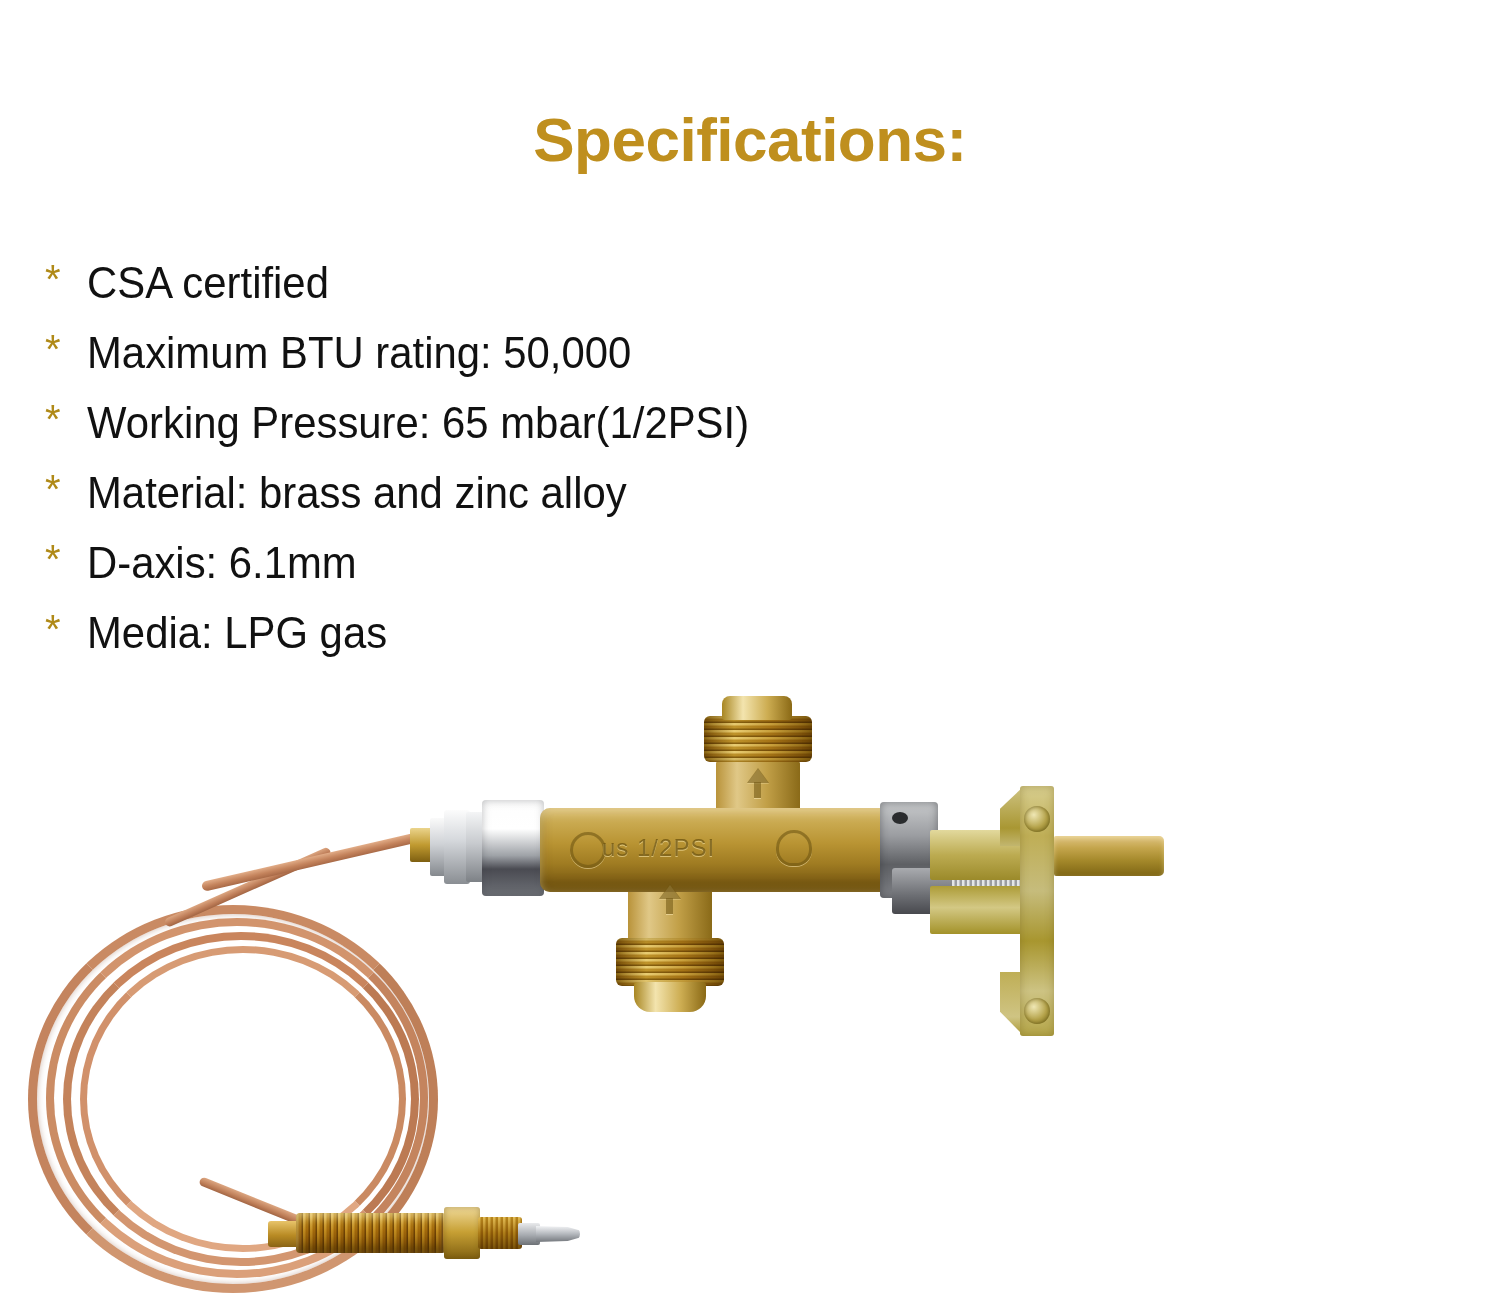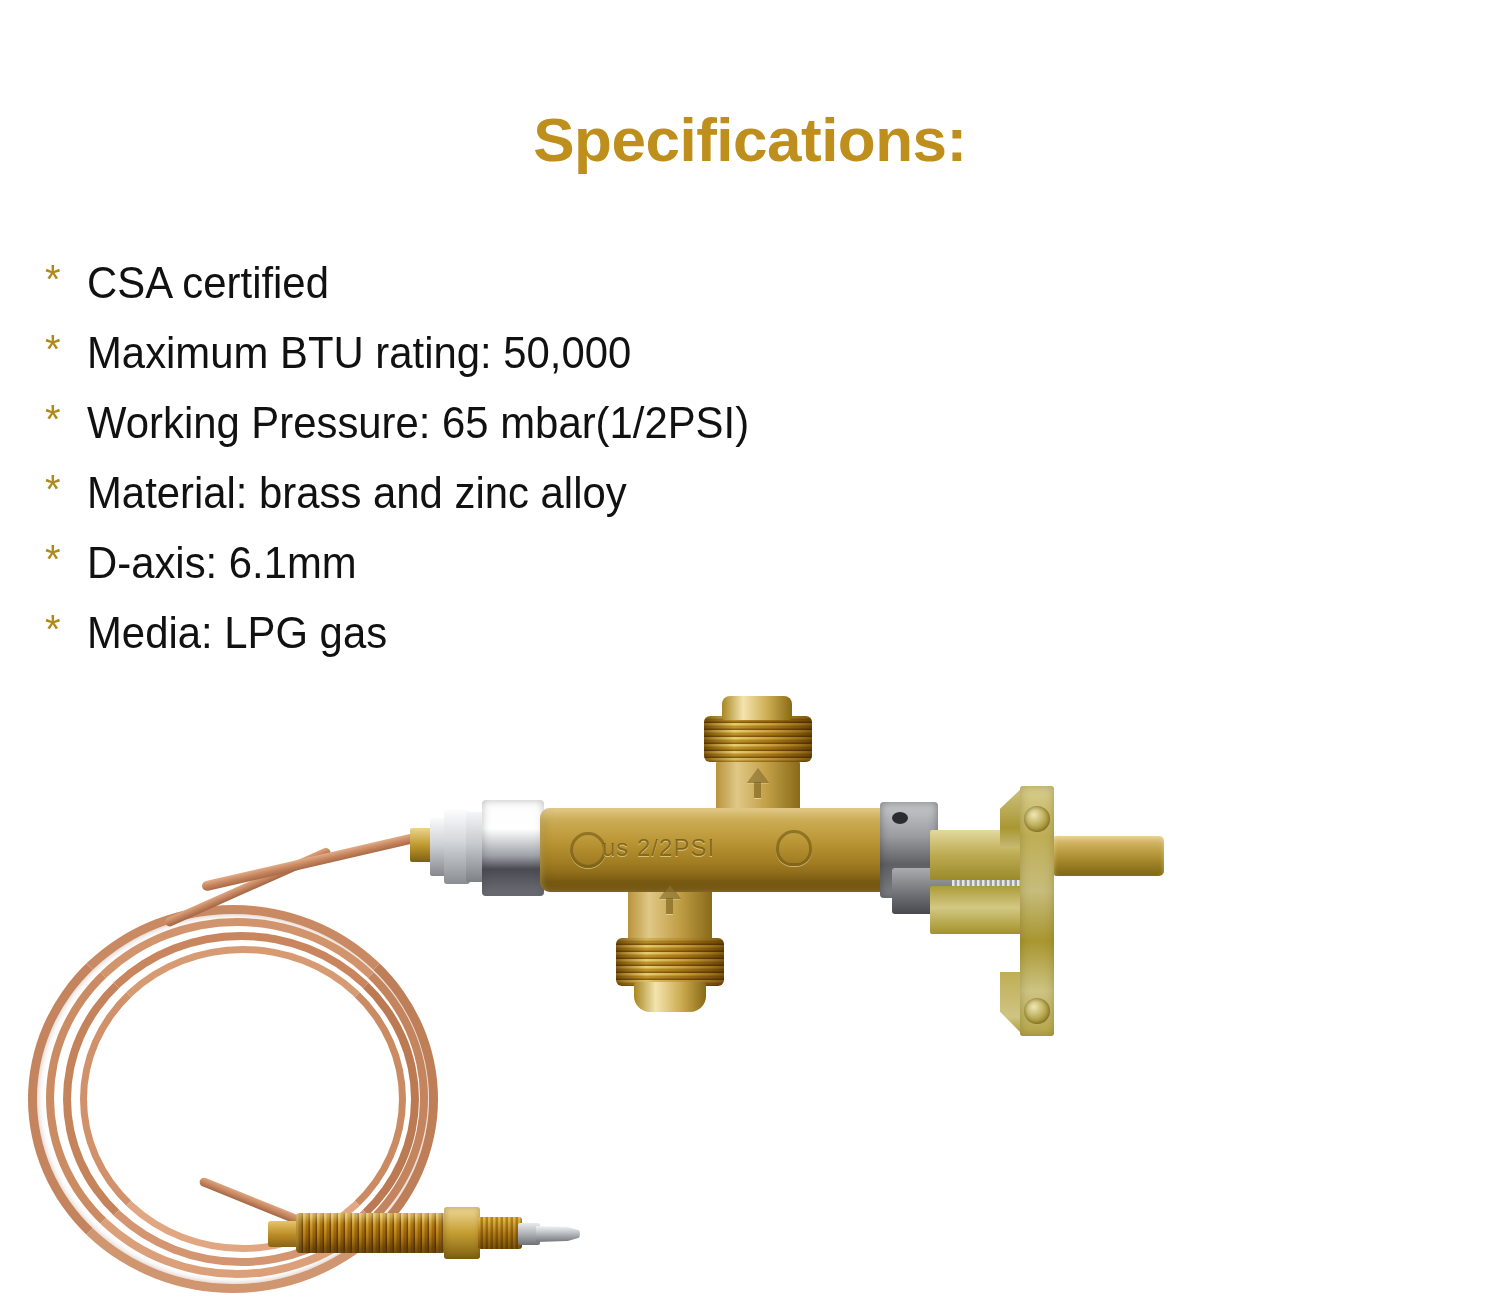--- a/index.html
+++ b/index.html
@@ -468,21 +468,21 @@
       <div id="top-head" class="flare-head"></div>
       <div id="top-cap" class="flare-cap"></div>
 
       <div id="bot-neck" class="flare-neck"></div>
       <div id="bot-head" class="flare-head"></div>
       <div id="bot-cap" class="flare-cap"></div>
 
       <div id="valve-body">
         <div class="csa-mark" id="csa-left"></div>
         <div class="csa-mark" id="csa-right"></div>
-        <div id="valve-stamp">us 2/2PSI</div>
+        <div id="valve-stamp">us 1/2PSI</div>
       </div>
 
       <div class="flow-arrow" id="arrow-top"></div>
       <div class="flow-stem" id="stem-top"></div>
       <div class="flow-arrow" id="arrow-bot"></div>
       <div class="flow-stem" id="stem-bot"></div>
 
       <div id="steel-collar"></div>
       <div id="steel-collar-dot"></div>
       <div id="steel-lower"></div>

